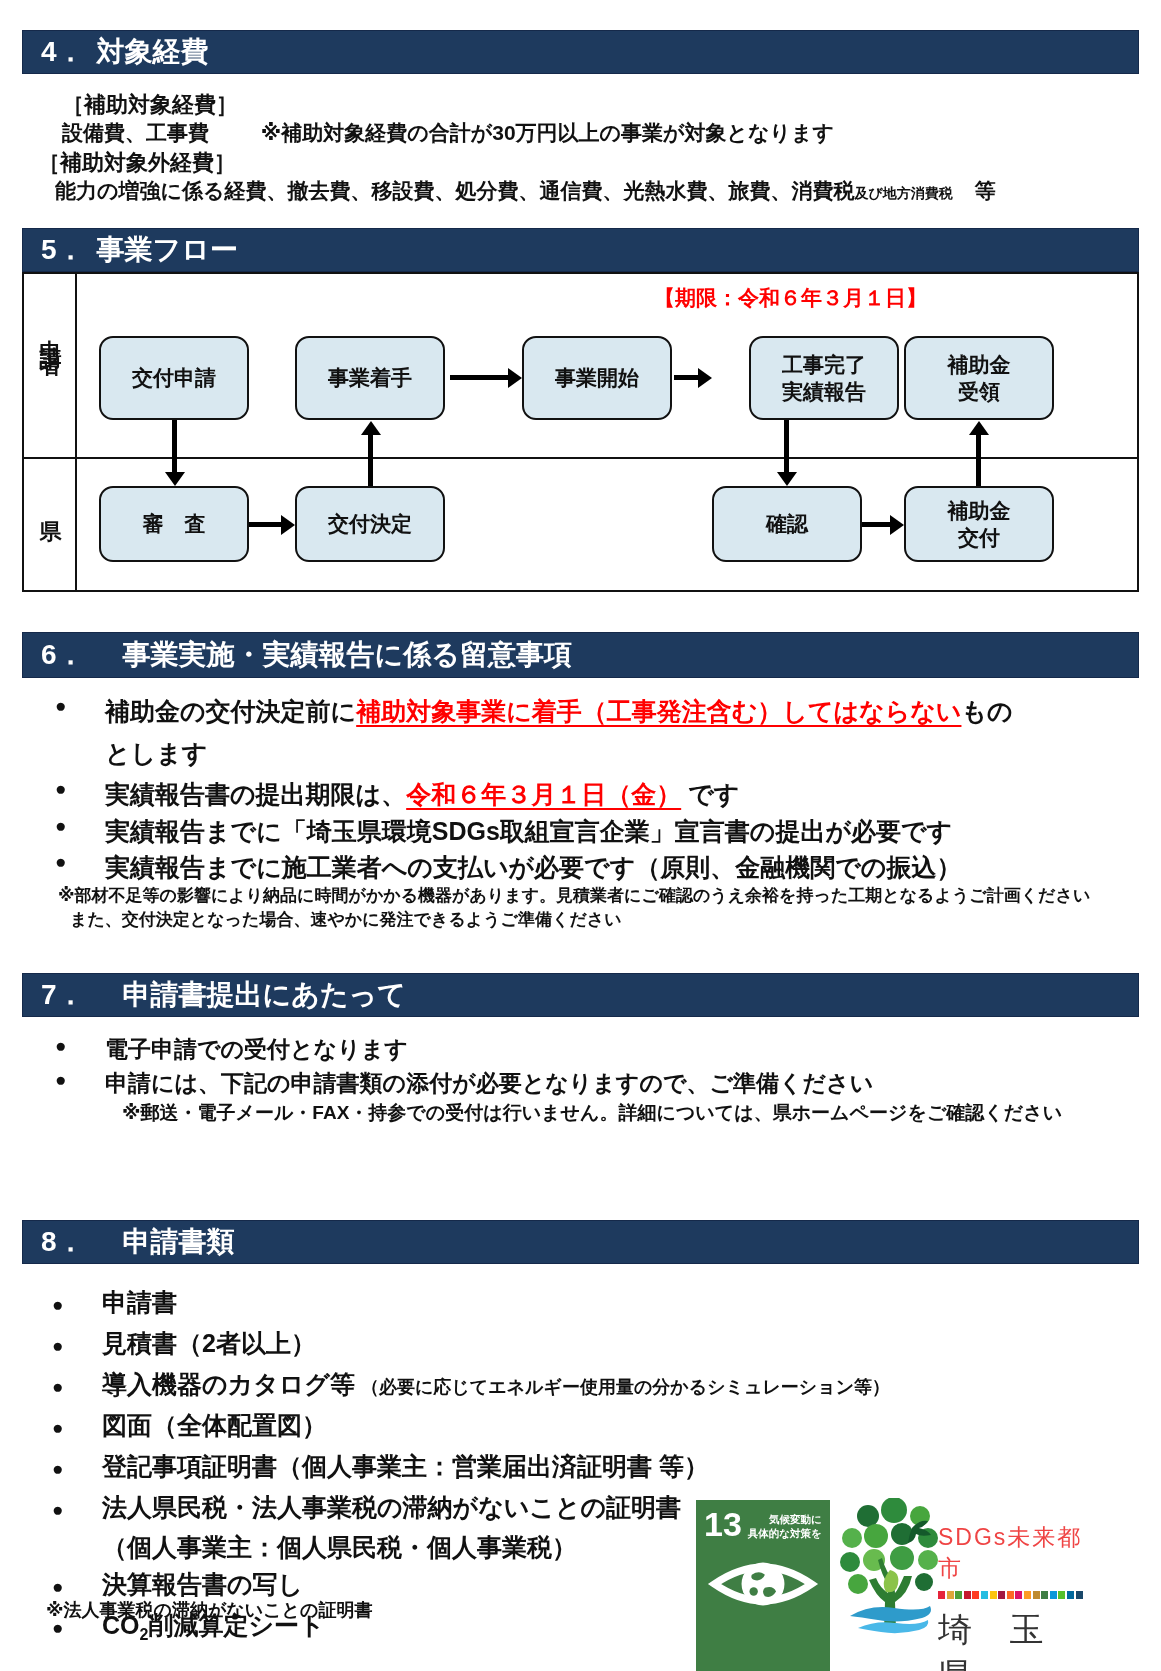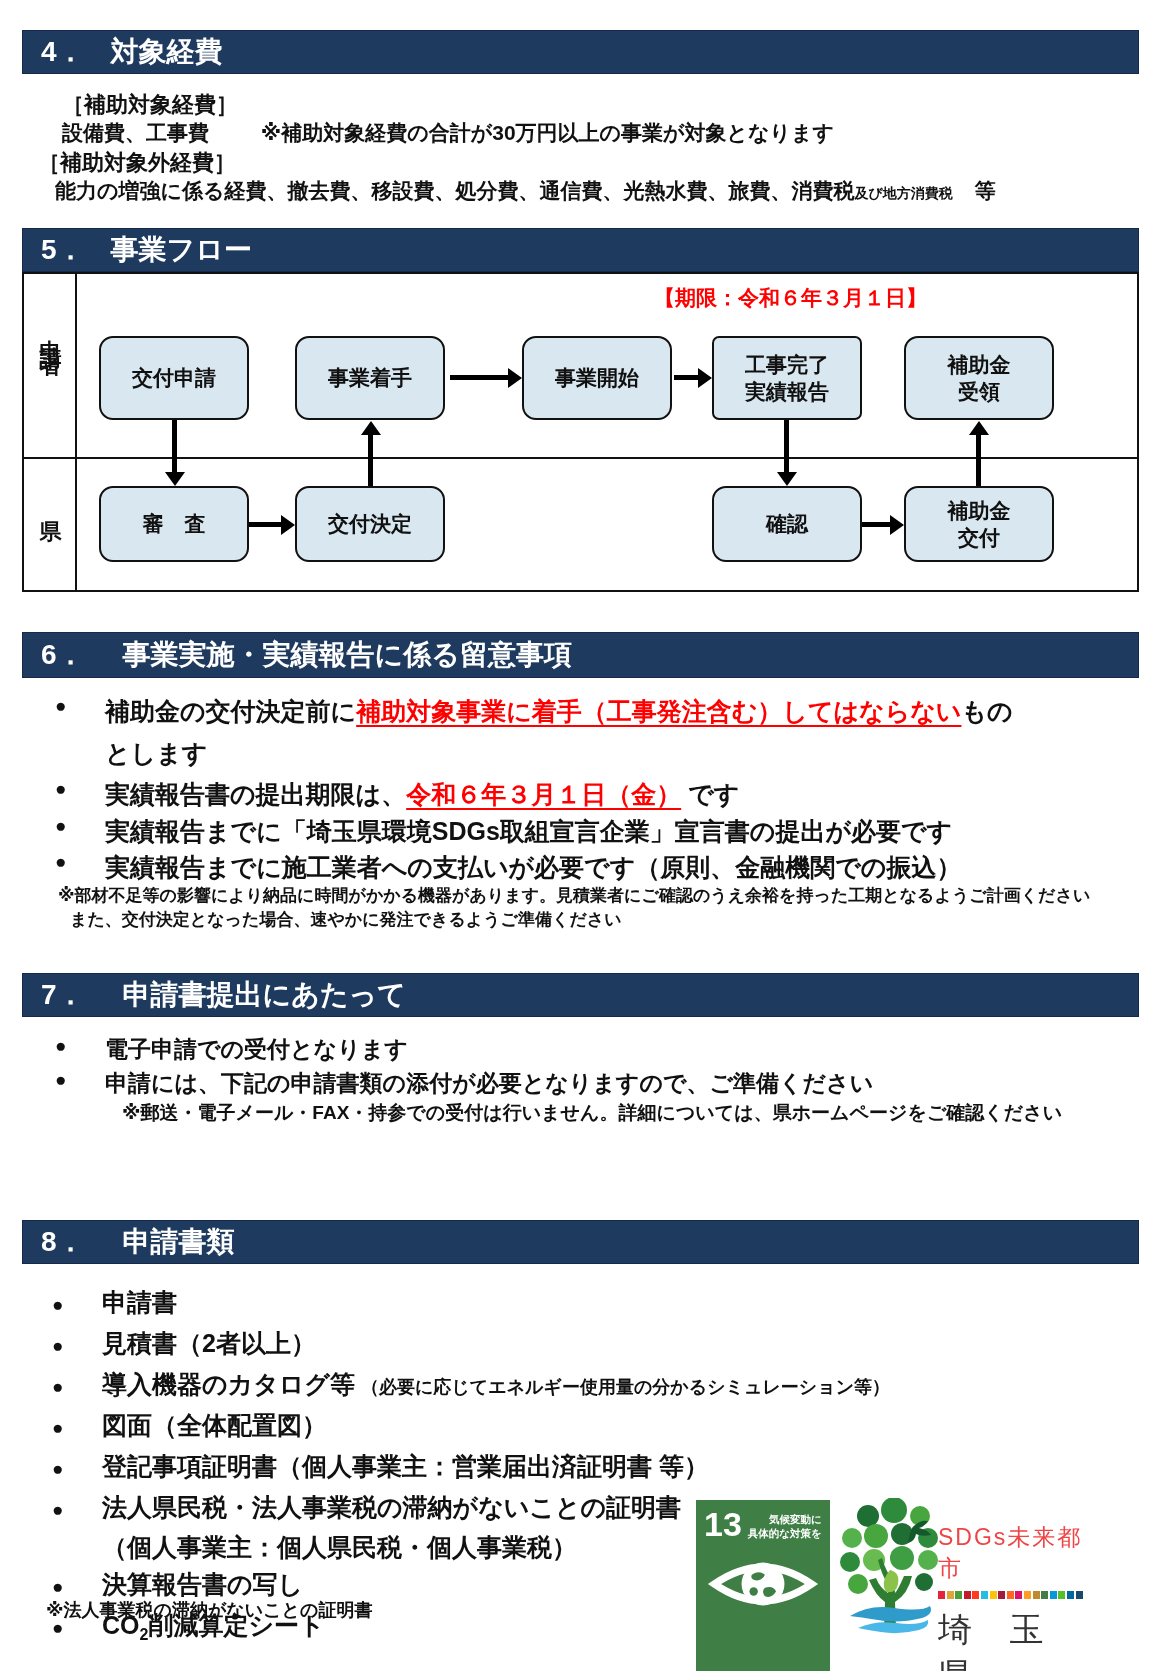--- a/index.html
+++ b/index.html
@@ -9,21 +9,21 @@
     position:relative; width:1161px; height:1671px; background:#ffffff;
     margin:0 auto; overflow:hidden; color:#111;
   }
   
   .sec-head {
     position:absolute; left:22px; width:1117px; height:44px;
     background:#1E3A5E; color:#fff; display:flex; align-items:center;
     padding-left:18px; border:1px solid #15294a;
   }
   .sec-head .num  { font-size:28px; font-weight:bold; }
-  .sec-head .ttl  { font-size:28px; font-weight:bold; margin-left:26px; }
+  .sec-head .ttl  { font-size:28px; font-weight:bold; margin-left:12px; }
   .sec-head.wide .ttl { margin-left:38px; }
   
   .abs { position:absolute; }
   .blabel { font-size:22px; font-weight:bold; }
   .bline  { font-size:21px; font-weight:600; }
   .small-inline { font-size:14px; font-weight:600; }
   .note   { font-size:17px; font-weight:600; color:#111; }
   .brow { position:absolute; display:flex; align-items:flex-start; }
   .dot  { width:50px; font-size:19px; line-height:1.7; flex:0 0 50px; }
   .btxt { font-size:25px; font-weight:600; line-height:42px; }
@@ -113,21 +113,21 @@
       <span>申請者</span>
     </div>
     <div class="lane-label" style="top:230px;">
       <span>県</span>
     </div>
     <div class="deadline">【期限：令和６年３月１日】</div>
 
     <div class="fnode top" style="left:75px;">交付申請</div>
     <div class="fnode top" style="left:271px;">事業着手</div>
     <div class="fnode top" style="left:498px;">事業開始</div>
-    <div class="fnode top" style="left:688px;border-radius:7px;">工事完了
+    <div class="fnode top" style="left:725px;">工事完了
 実績報告</div>
     <div class="fnode top" style="left:880px;">補助金
 受領</div>
 
     <div class="fnode bot" style="left:75px;">審　査</div>
     <div class="fnode bot" style="left:271px;">交付決定</div>
     <div class="fnode bot" style="left:688px;">確認</div>
     <div class="fnode bot" style="left:880px;">補助金
 交付</div>
 

